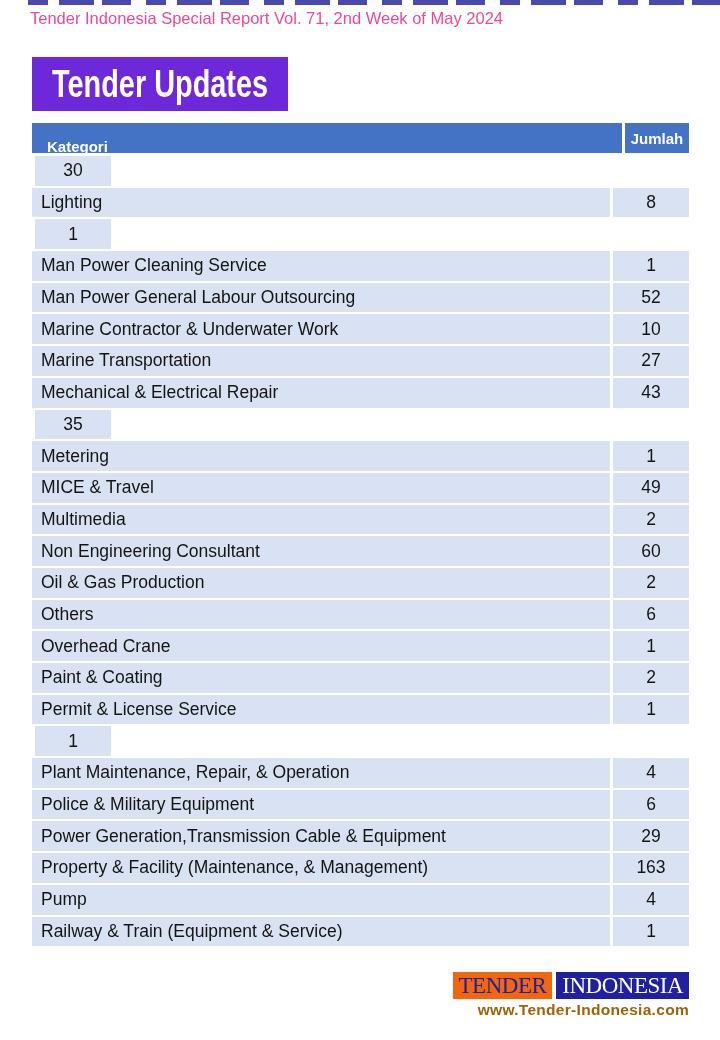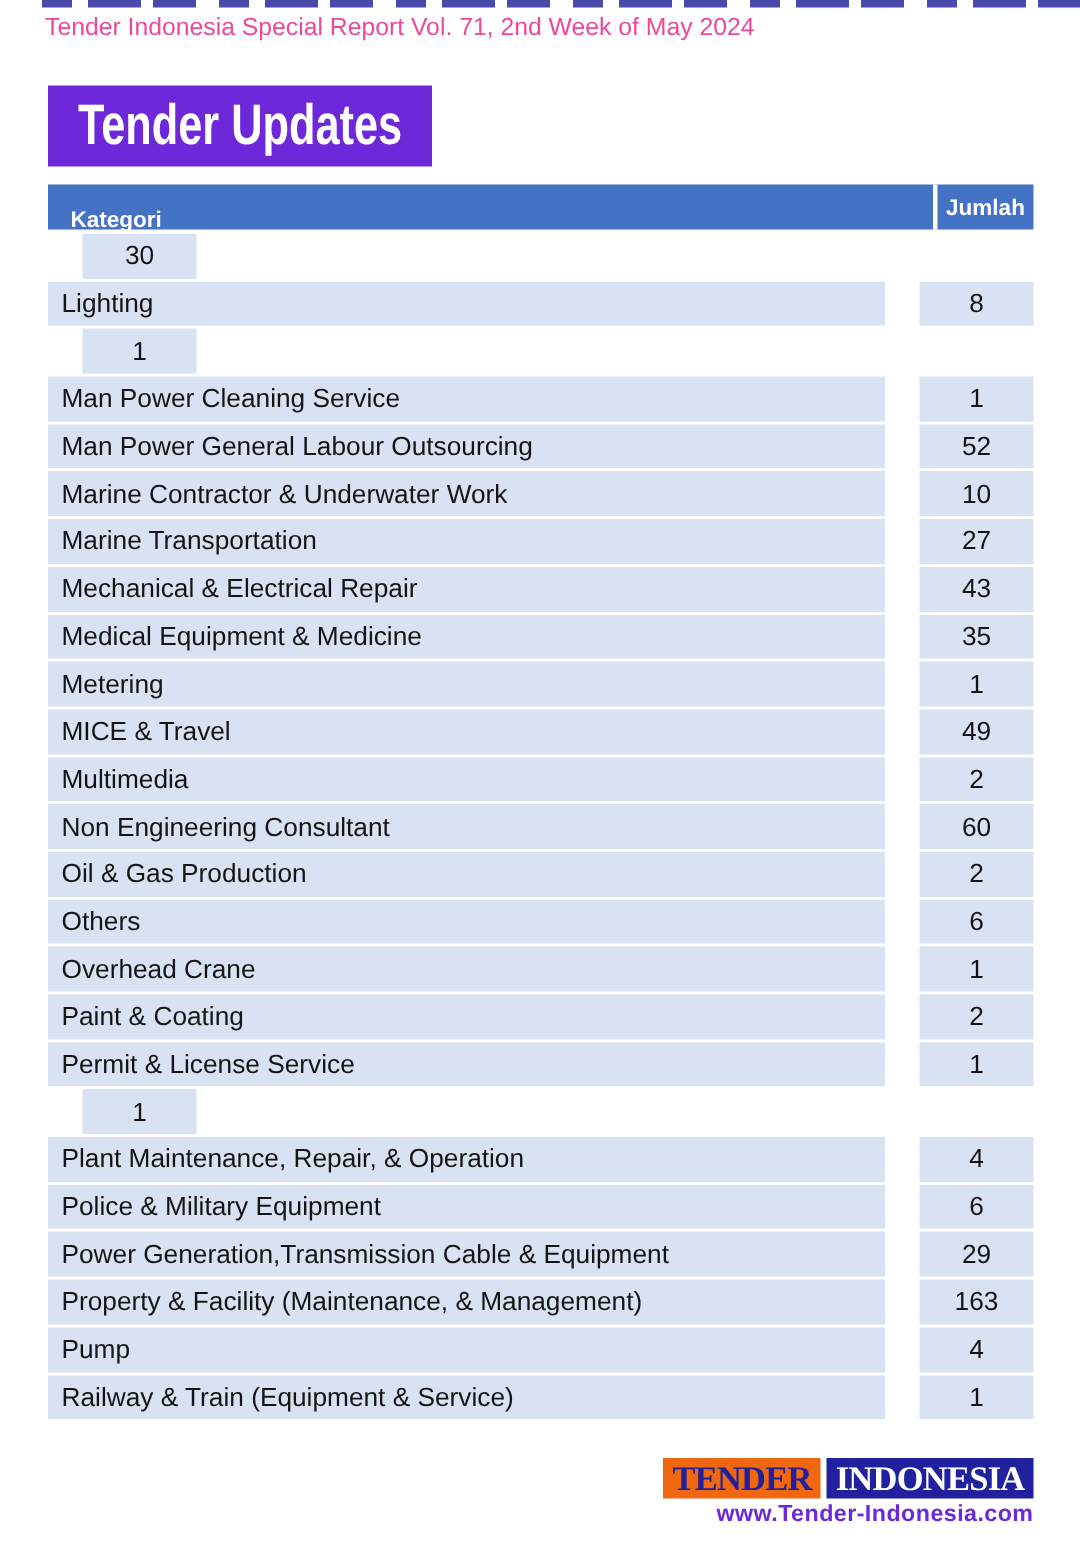--- a/index.html
+++ b/index.html
@@ -55,37 +55,37 @@
     color:#ffffff;font-weight:bold;font-size:15px;
   }
   .tbody{display:flex;flex-direction:column;gap:2px;}
   .trow{display:flex;height:29.7px;}
   .cell{background:#D9E2F2;color:#141414;font-size:17.5px;}
   .cell-cat{
     flex:1;display:flex;align-items:center;padding-left:9px;
     white-space:nowrap;overflow:hidden;
   }
   .cell-num{
-    width:76px;display:flex;align-items:center;justify-content:center;margin-left:20px;
+    width:76px;display:flex;align-items:center;justify-content:center;
   }
   .footer-logo{
     position:absolute;top:972px;right:31px;
     display:flex;gap:4px;height:27px;
   }
   .logo-box{
     display:flex;align-items:center;
-    font-family:"Liberation Serif",serif;font-weight:bold;
+    font-family:"Liberation Serif",serif;font-weight:normal;
     font-size:23px;letter-spacing:-0.5px;
     padding:0 6px;
   }
   .logo-tender{background:#F0670F;color:#21219E;}
   .logo-indonesia{background:#2121A0;color:#ffffff;}
   .website{
     position:absolute;top:1001px;right:31px;
-    font-size:15.5px;font-weight:bold;color:#6d28d9;
+    font-size:15.5px;font-weight:bold;color:#a16207;
     letter-spacing:0.3px;white-space:nowrap;
   }
 </style>
 </head>
 <body>
 
 <div class="page">
 
   <div class="top-artifact"></div>
 
@@ -134,21 +134,20 @@
           <div class="cell cell-cat">Marine Transportation</div>
           <div class="vsep"></div>
           <div class="cell cell-num">27</div>
         </div>
         <div class="trow">
           <div class="cell cell-cat">Mechanical &amp; Electrical Repair</div>
           <div class="vsep"></div>
           <div class="cell cell-num">43</div>
         </div>
         <div class="trow">
-          <div class="cell cell-cat">Medical Equipment &amp; Medicine</div>
           <div class="vsep"></div>
           <div class="cell cell-num">35</div>
         </div>
         <div class="trow">
           <div class="cell cell-cat">Metering</div>
           <div class="vsep"></div>
           <div class="cell cell-num">1</div>
         </div>
         <div class="trow">
           <div class="cell cell-cat">MICE &amp; Travel</div>

